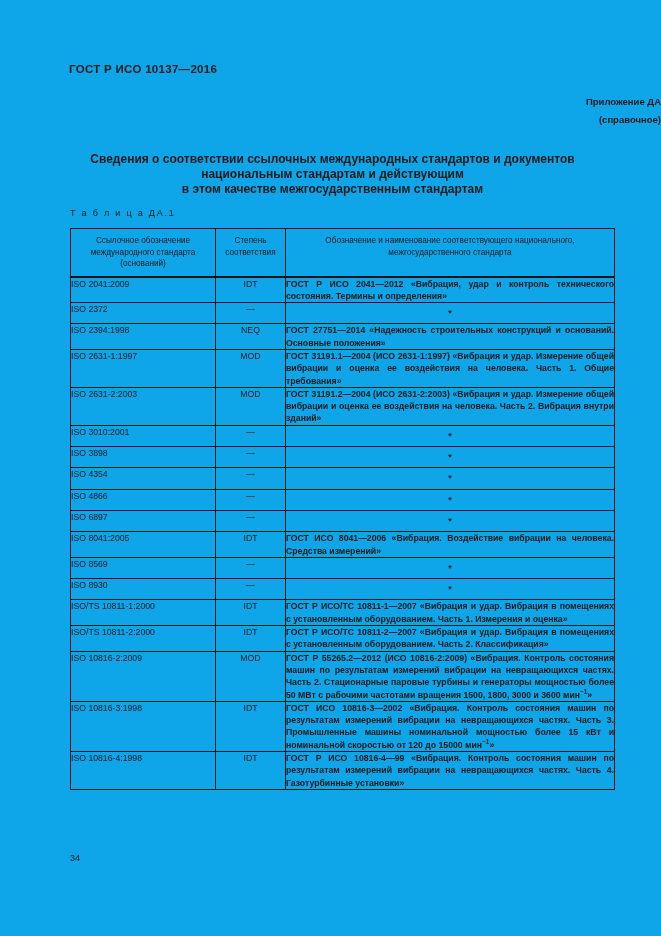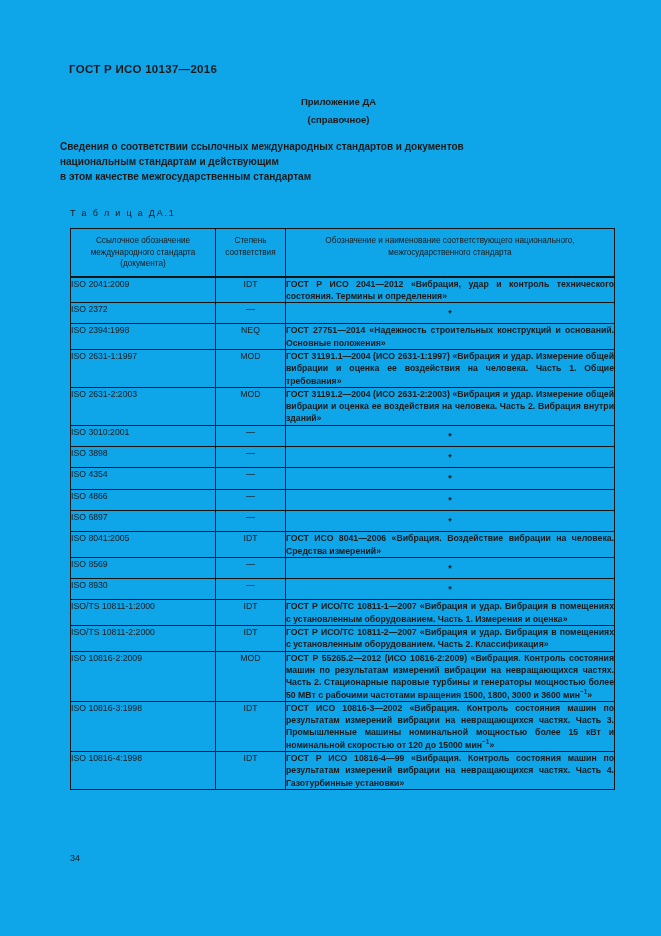--- a/index.html
+++ b/index.html
@@ -26,34 +26,34 @@
     font-size: 11.5px;
     font-weight: bold;
     letter-spacing: 0.3px;
   }
 
   .annex-block {
     position: absolute;
     left: 0;
     right: 0;
     top: 93px;
-    text-align: center;
+    text-align: right;
     font-size: 9.5px;
     font-weight: bold;
     line-height: 18px;
     padding-left: 16px;
   }
 
   .main-title {
     position: absolute;
     left: 60px;
     width: 545px;
-    top: 139px;
-    text-align: left;
-    font-size: 10px;
+    top: 152px;
+    text-align: center;
+    font-size: 12px;
     font-weight: bold;
     line-height: 15px;
   }
 
   .table-caption {
     position: absolute;
     left: 70px;
     top: 208px;
     font-size: 9px;
     letter-spacing: 1.8px;
@@ -153,21 +153,21 @@
     <colgroup>
       <col class="col-ref">
       <col class="col-deg">
       <col class="col-name">
     </colgroup>
     <thead>
       <tr>
         <th>
           <div>Ссылочное обозначение</div>
           <div>международного стандарта</div>
-          <div>(документа)</div>
+          <div>(оснований)</div>
         </th>
         <th>
           <div>Степень</div>
           <div>соответствия</div>
         </th>
         <th>
           <div>Обозначение и наименование соответствующего национального,</div>
           <div>межгосударственного стандарта</div>
         </th>
       </tr>

